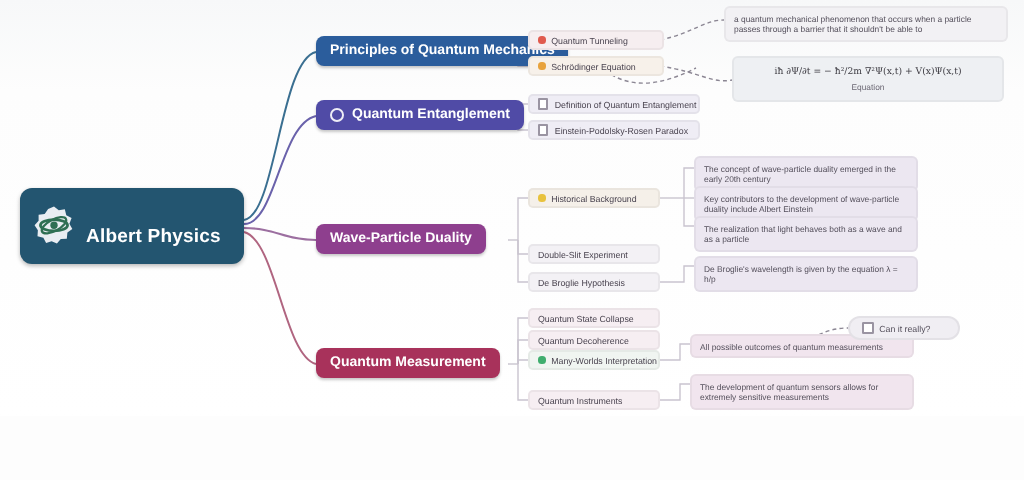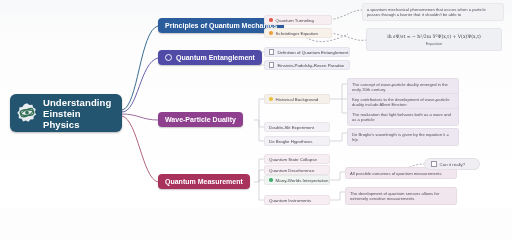--- a/index.html
+++ b/index.html
@@ -139,22 +139,22 @@
   <div class="root">
     <span class="glyph">
       <svg viewBox="0 0 24 24" width="22" height="22">
         <path d="M12 1.4 L14.6 3.4 L17.9 2.9 L18.7 6.1 L21.6 7.7 L20.4 10.8 L22 13.7 L19.3 15.6 L19 18.9 L15.7 19.1 L13.6 21.6 L10.7 20.3 L7.7 21.3 L6.2 18.4 L3 17.6 L3.2 14.3 L1.4 11.6 L3.6 9.2 L3.6 5.9 L6.9 5.4 L8.8 2.7 Z" fill="#e9edf2"></path>
         <ellipse cx="12" cy="11.6" rx="7.4" ry="3.1" fill="none" stroke="#2f6f53" stroke-width="1.5"></ellipse>
         <ellipse cx="12" cy="11.6" rx="3.1" ry="7.4" fill="none" stroke="#2f6f53" stroke-width="1.2" transform="rotate(62 12 11.6)"></ellipse>
         <circle cx="12" cy="11.6" r="2" fill="#2f6f53"></circle>
       </svg>
     </span>
     <span class="root-label">
-      <span>Understanding</span><br>
-      <span>Einstein Physics</span>
+      <br>
+      <span>Albert Physics</span>
     </span>
   </div>
 
   <div class="branch" style="left:158px; top:18px; background:#2b5d9c;">
     <span>Principles of Quantum Mechanics</span>
   </div>
   <div class="child" style="left:264px; top:15px; background:#f6eef0; width:68px;">
     <span class="dot" style="background:#e05a4e;"></span>
     <span>Quantum Tunneling</span>
   </div>

